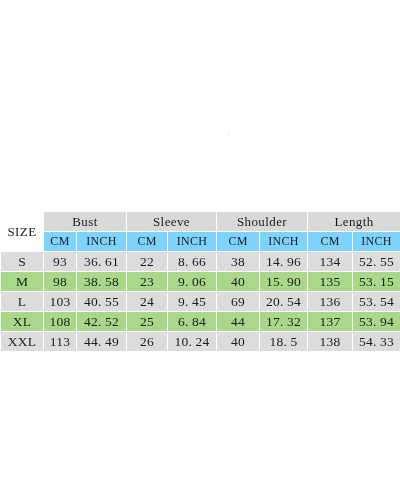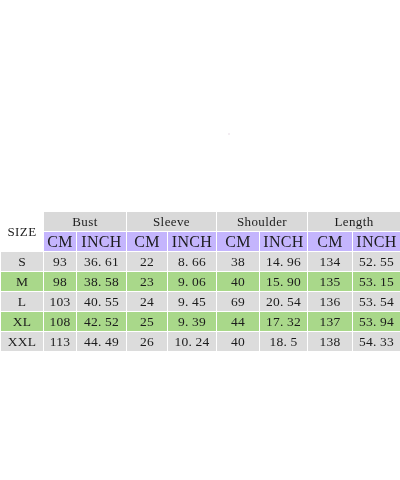--- a/index.html
+++ b/index.html
@@ -46,22 +46,22 @@
   tr.group-row td {
     height: 19px;
     line-height: 19px;
     font-size: 13px;
     background: #d9d9d9;
     letter-spacing: 0.4px;
   }
   tr.unit-row td {
     height: 19px;
     line-height: 19px;
-    font-size: 16px;
-    background: #c4b5fd;
+    font-size: 12px;
+    background: #7dd3fc;
     letter-spacing: 0.3px;
   }
 
   
   td.size-corner {
     background: #ffffff !important;
     font-size: 13px;
     letter-spacing: 1.2px;
     border-left: 1px solid #ffffff;
     border-top: 1px solid #ffffff;
@@ -169,21 +169,21 @@
         <td>20. 54</td>
         <td>136</td>
         <td>53. 54</td>
       </tr>
 
       <tr class="data-row band-green">
         <td>XL</td>
         <td>108</td>
         <td>42. 52</td>
         <td>25</td>
-        <td>9. 39</td>
+        <td>6. 84</td>
         <td>44</td>
         <td>17. 32</td>
         <td>137</td>
         <td>53. 94</td>
       </tr>
 
       <tr class="data-row band-gray">
         <td>XXL</td>
         <td>113</td>
         <td>44. 49</td>

